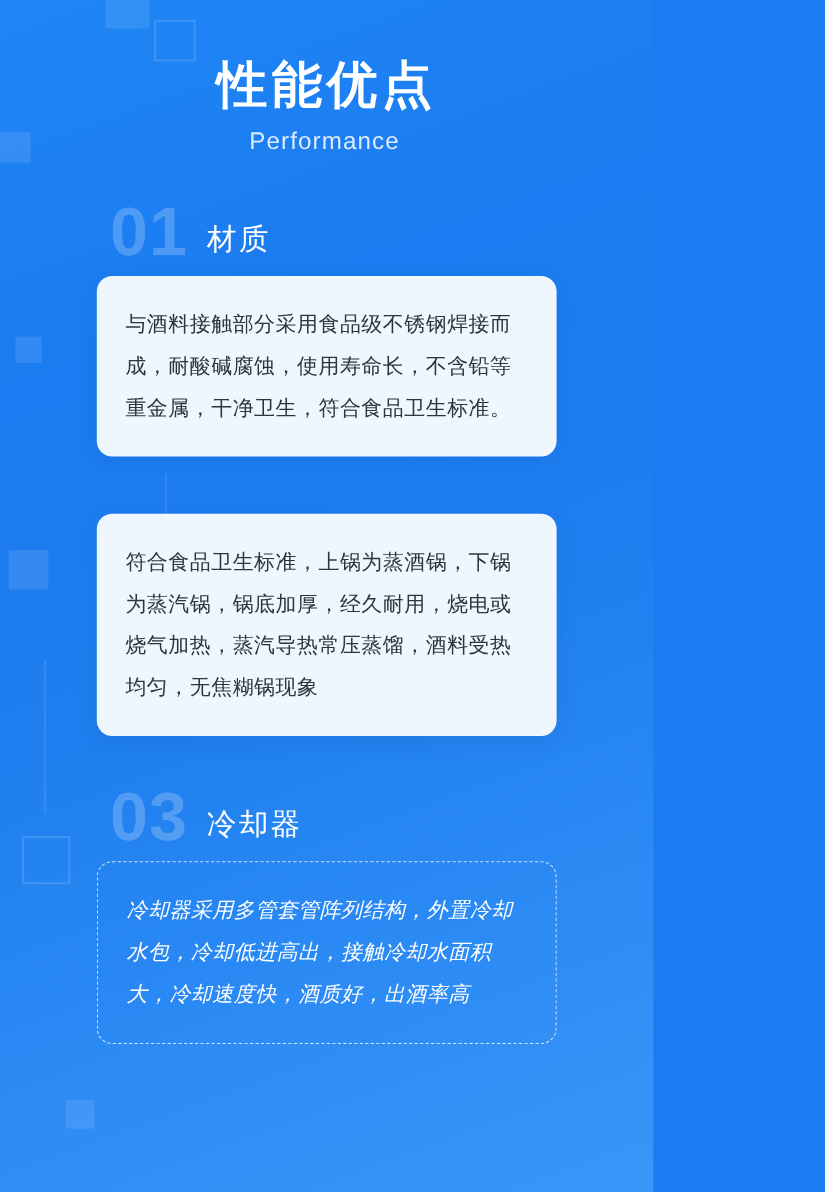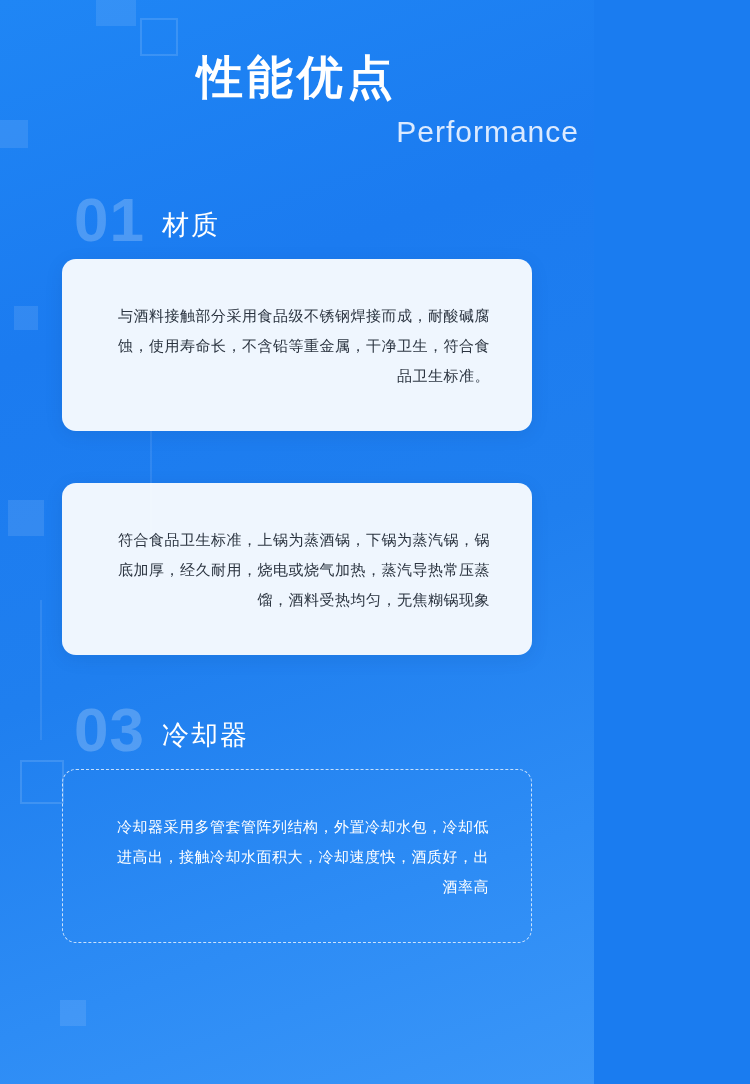--- a/index.html
+++ b/index.html
@@ -44,38 +44,36 @@
   }
   .title-cn {
     font-size: 46px;
     line-height: 1.1;
     color: #ffffff;
     font-weight: bold;
     letter-spacing: 4px;
     margin: 0;
   }
   .title-en {
-    margin: 12px 15px 0 0;
-    font-size: 30px;
+    margin: 12px 4px 0 0;
+    font-size: 22px;
     color: #dbeaff;
     font-weight: normal;
     letter-spacing: 1px;
-    text-align: right;
   }
 
   .sections {
     position: relative;
     z-index: 3;
     margin-top: 48px;
   }
   .section {
     position: relative;
     margin: 0 0 52px 0;
-    padding: 0 62px;
-    text-align: right;
+    padding: 0 88px;
   }
   .sec-head {
     position: relative;
     height: 62px;
   }
   .sec-num {
     position: absolute;
     left: 12px;
     top: -8px;
     font-size: 62px;
@@ -100,28 +98,29 @@
     padding: 26px 26px 24px 26px;
     box-sizing: border-box;
     box-shadow: 0 4px 18px rgba(8,50,110,0.10);
   }
   .card.dashed {
     background: transparent;
     border: 1px dashed rgba(255,255,255,0.75);
     box-shadow: none;
   }
   .card-text {
-    font-size: 15px;
+    font-size: 19px;
     line-height: 2.0;
     color: #2b3440;
     letter-spacing: 0.5px;
-    margin: 16px;
+    margin: 0;
   }
   .card.dashed .card-text {
     color: #ffffff;
+    font-style: italic;
   }
 </style>
 </head>
 <body>
 
 <div class="page">
 
   <div class="deco" style="left:96px; top:0px; width:40px; height:26px;"></div>
   <div class="deco outline" style="left:140px; top:18px; width:34px; height:34px;"></div>
   <div class="deco" style="left:0px; top:120px; width:28px; height:28px;"></div>

